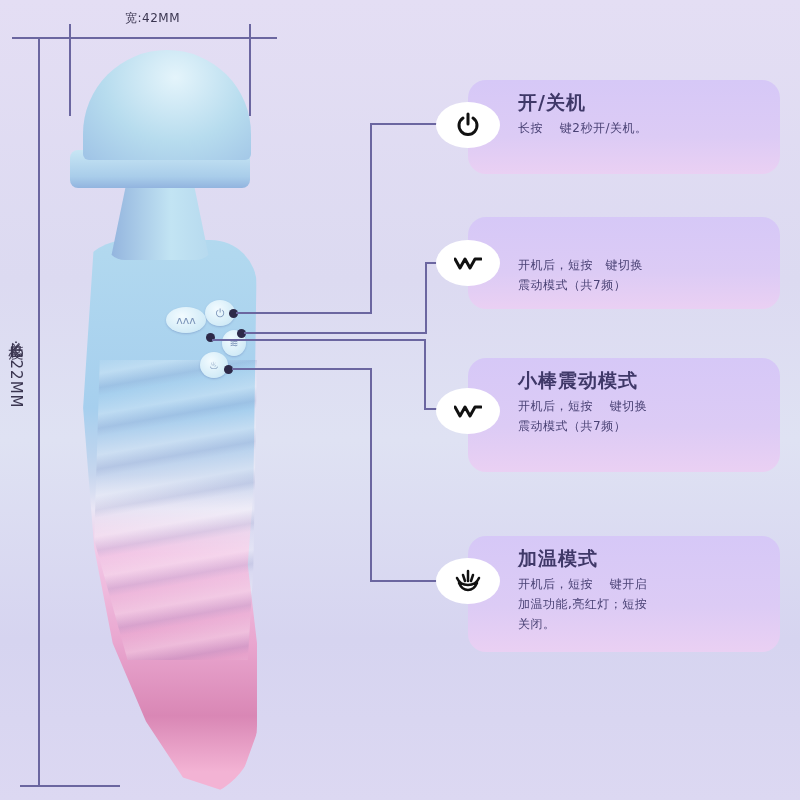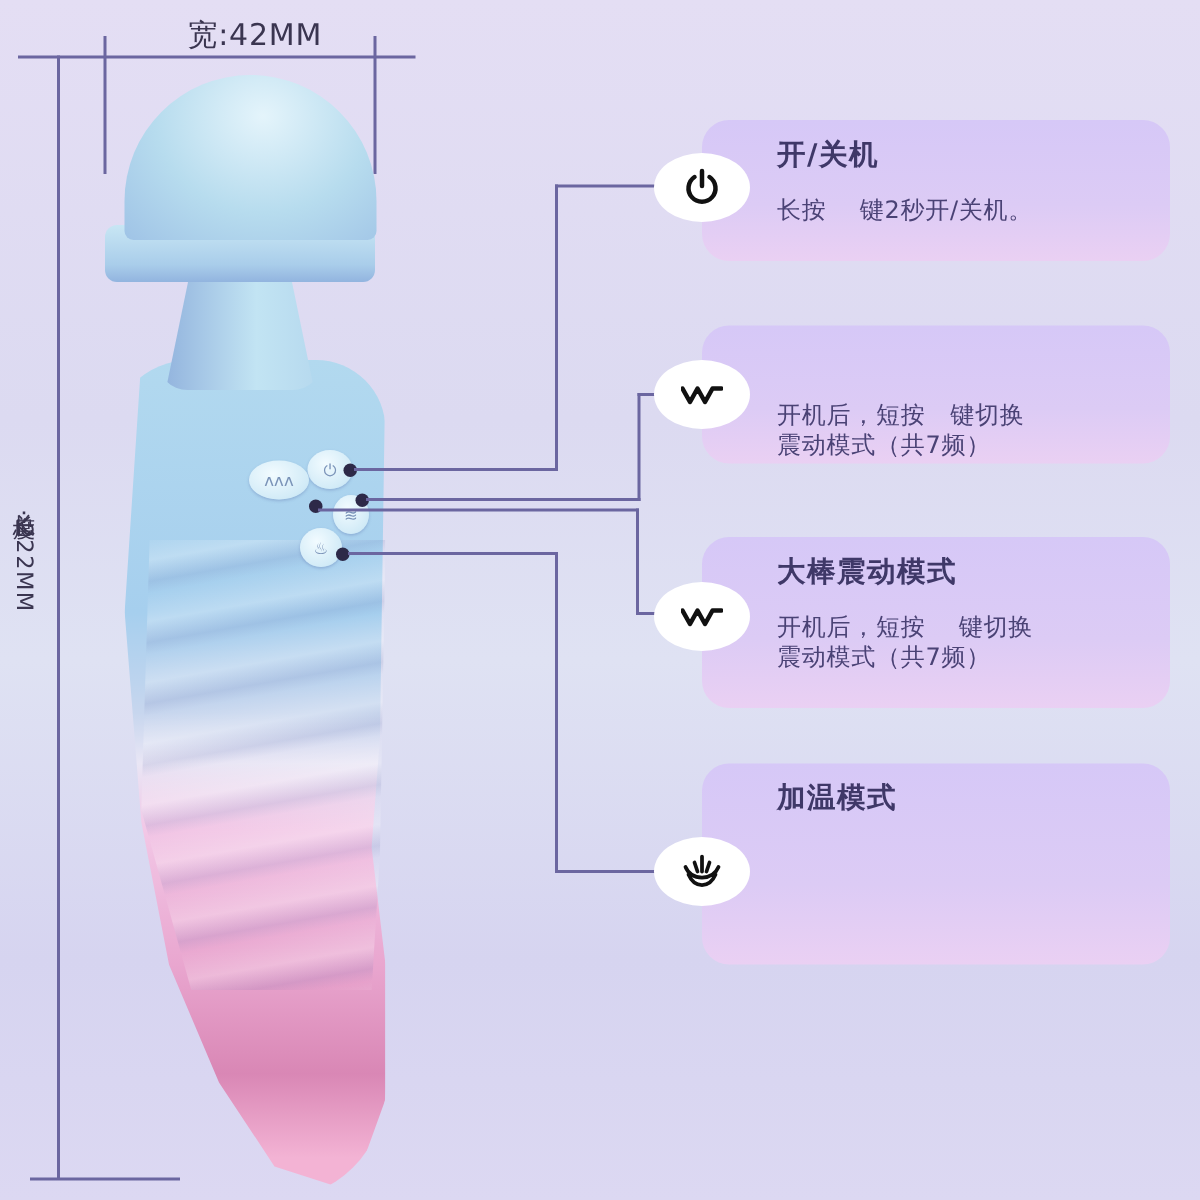--- a/index.html
+++ b/index.html
@@ -8,21 +8,21 @@
       font-family: "DejaVu Sans", "Liberation Sans", sans-serif;
       background: linear-gradient(180deg, #e4def4 0%, #dcdaf1 35%, #dfe2f3 55%, #d6d4f0 80%, #dcd8f2 100%);
     }
     .line { position: absolute; background: #6b66a0; }
     .vline { width: 2px; }
     .hline { height: 2px; }
     .dot { position: absolute; width: 9px; height: 9px; border-radius: 50%; background: #2d2948; }
 
     .width-label {
       position: absolute; left: 125px; top: 10px;
-      font-size: 20px; color: #3a3550; letter-spacing: 0.5px;
+      font-size: 12px; color: #3a3550; letter-spacing: 0.5px;
     }
     .length-label {
       position: absolute; left: 6px; top: 330px;
       writing-mode: vertical-rl;
       font-size: 15px; color: #3a3550; letter-spacing: 1px;
     }
 
     
     .device { position: absolute; left: 0; top: 0; width: 300px; height: 800px; }
     .head {
@@ -65,23 +65,22 @@
       position: absolute; left: 468px; width: 312px;
       border-radius: 18px;
       background: linear-gradient(180deg, #d6c8f7 0%, #dccbf5 60%, #ead0f3 100%);
     }
     .card .title {
       position: absolute; left: 50px; top: 10px;
       font-size: 19px; font-weight: bold; color: #3f3868; letter-spacing: 1px;
     }
     .card .desc {
       position: absolute; left: 50px; top: 38px; width: 258px;
-      font-size: 16px; color: #4a4275; line-height: 20px; letter-spacing: 0.5px;
+      font-size: 12px; color: #4a4275; line-height: 20px; letter-spacing: 0.5px;
       white-space: pre-line;
-      margin-top: 12px;
     }
     .icon-bubble {
       position: absolute; width: 64px; height: 46px; border-radius: 50%;
       background: #ffffff; display: flex; align-items: center; justify-content: center;
     }
     .icon-bubble svg { display: block; }
   </style>
 </head>
 <body>
 
@@ -150,30 +149,33 @@
   <div class="desc">开机后，短按　键切换
 震动模式（共7频）</div>
 </div>
 <div class="icon-bubble" style="left:436px; top:240px;">
   <svg width="28" height="14" viewBox="0 0 28 14">
       <polyline points="1,3 6,12 11,3 16,12 21,3 27,3" fill="none" stroke="#111" stroke-width="3" stroke-linejoin="round" stroke-linecap="round"></polyline>
     </svg>
 </div>
 
 <div class="card" style="top:358px; height:114px;">
-  <div class="title">大棒震动模式</div>
+  <div class="title">小棒震动模式</div>
   <div class="desc">开机后，短按　 键切换
 震动模式（共7频）</div>
 </div>
 <div class="icon-bubble" style="left:436px; top:388px;">
   <svg width="28" height="14" viewBox="0 0 28 14">
       <polyline points="1,3 6,12 11,3 16,12 21,3 27,3" fill="none" stroke="#111" stroke-width="3" stroke-linejoin="round" stroke-linecap="round"></polyline>
     </svg>
 </div>
 
-<div class="card" style="top:509px; height:134px;">
+<div class="card" style="top:536px; height:116px;">
   <div class="title">加温模式</div>
+  <div class="desc">开机后，短按　 键开启
+加温功能,亮红灯；短按
+关闭。</div>
 </div>
 <div class="icon-bubble" style="left:436px; top:558px;">
   <svg width="28" height="24" viewBox="0 0 28 24">
       <path d="M14 2 L14 12 M9 6 L11 12 M19 6 L17 12 M3 9 Q6 16 14 16 Q22 16 25 9 M5 14 Q8 21 14 21 Q20 21 23 14" fill="none" stroke="#111" stroke-width="2.5" stroke-linecap="round"></path>
     </svg>
 </div>
 
 </body></html>

